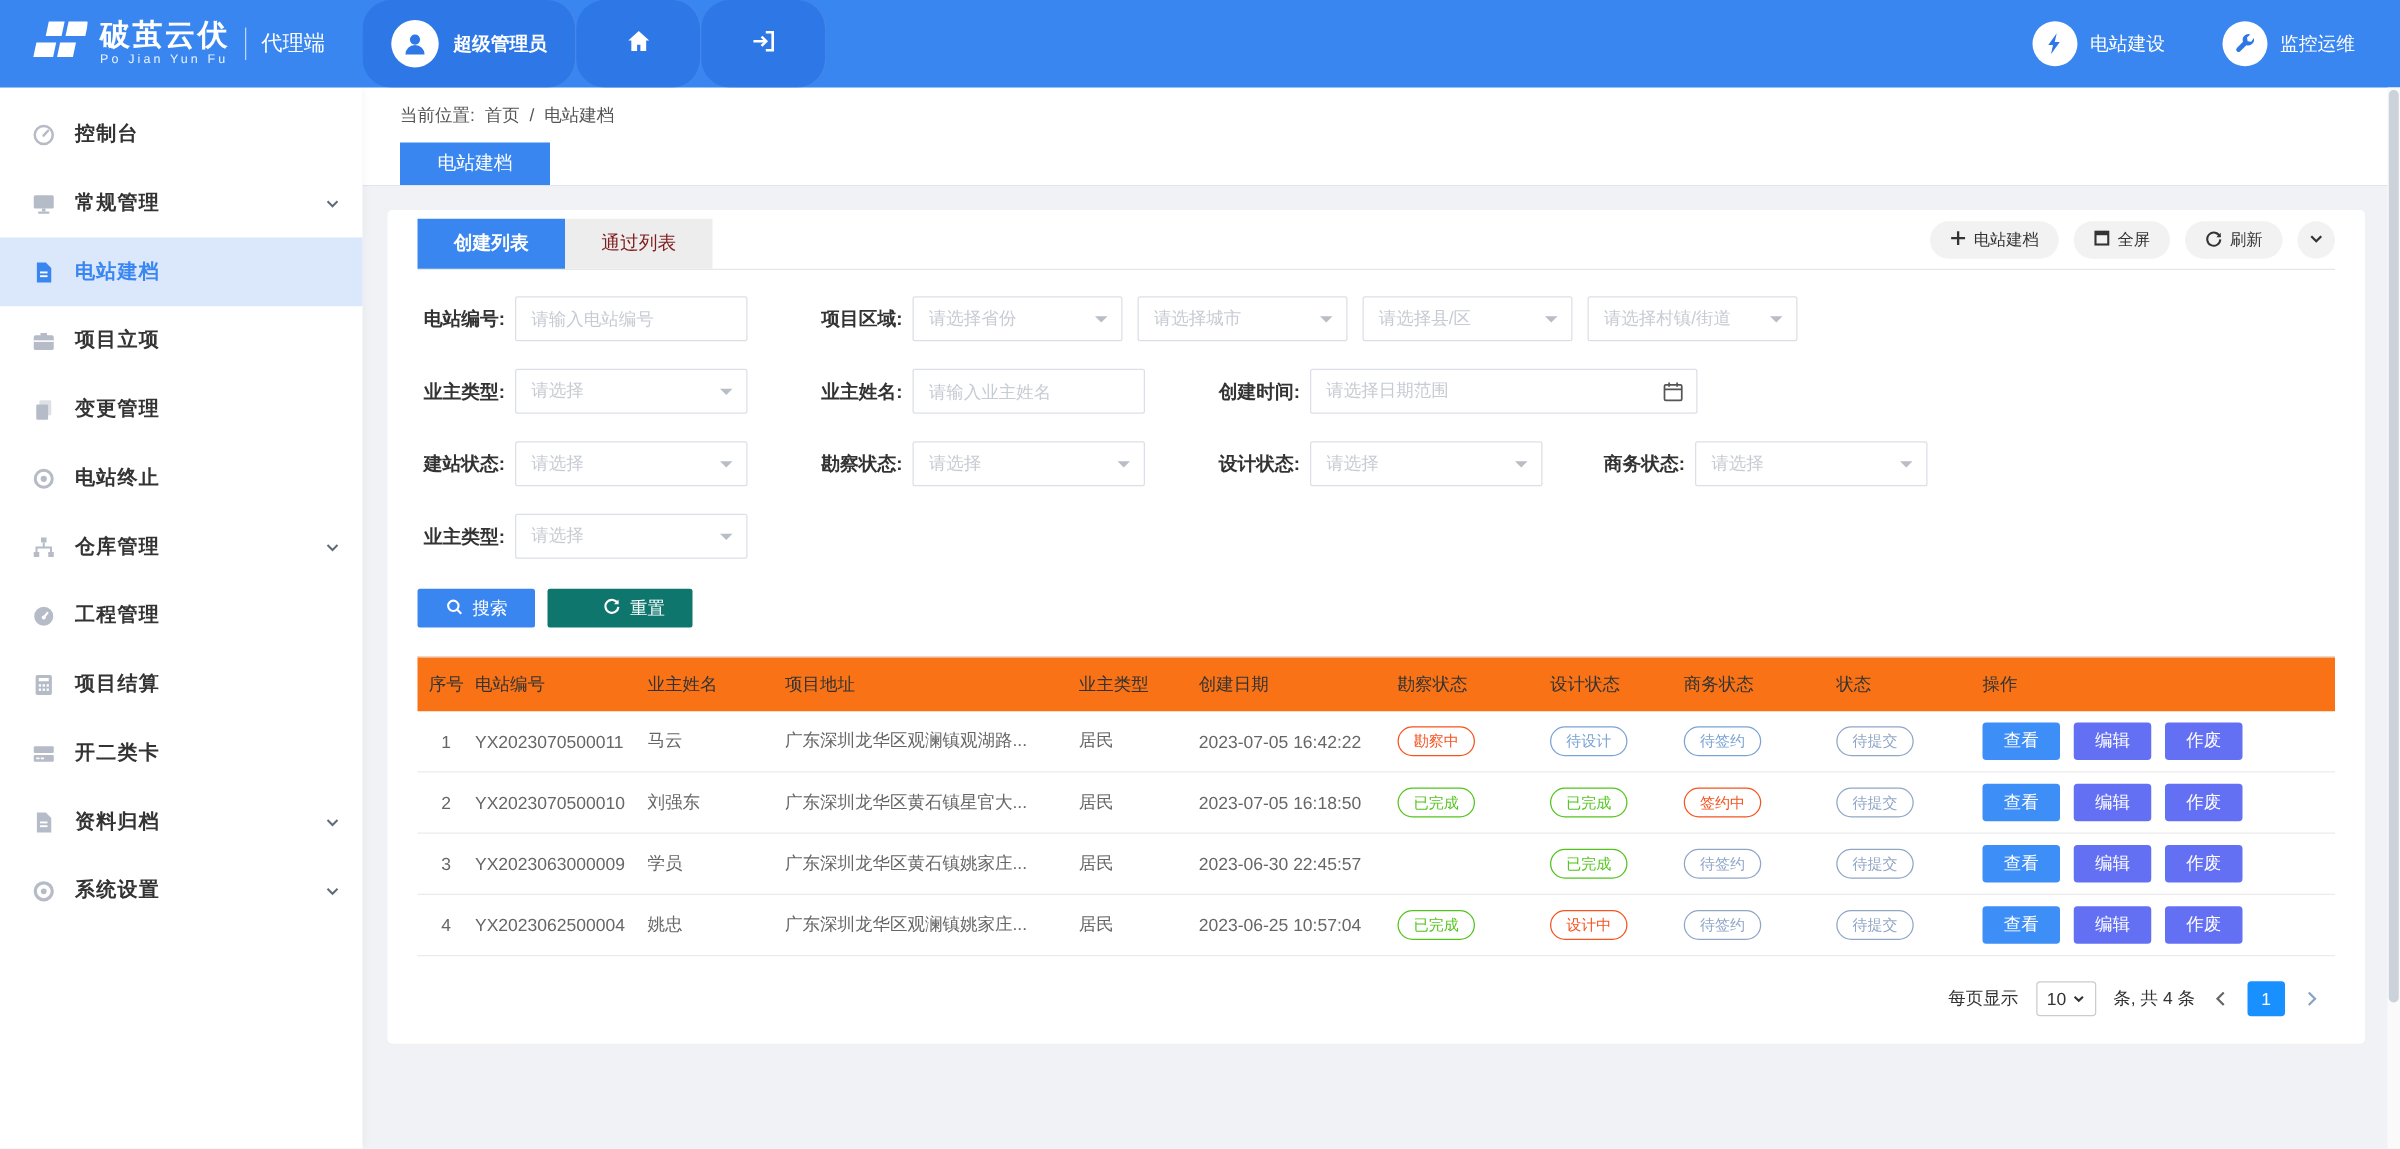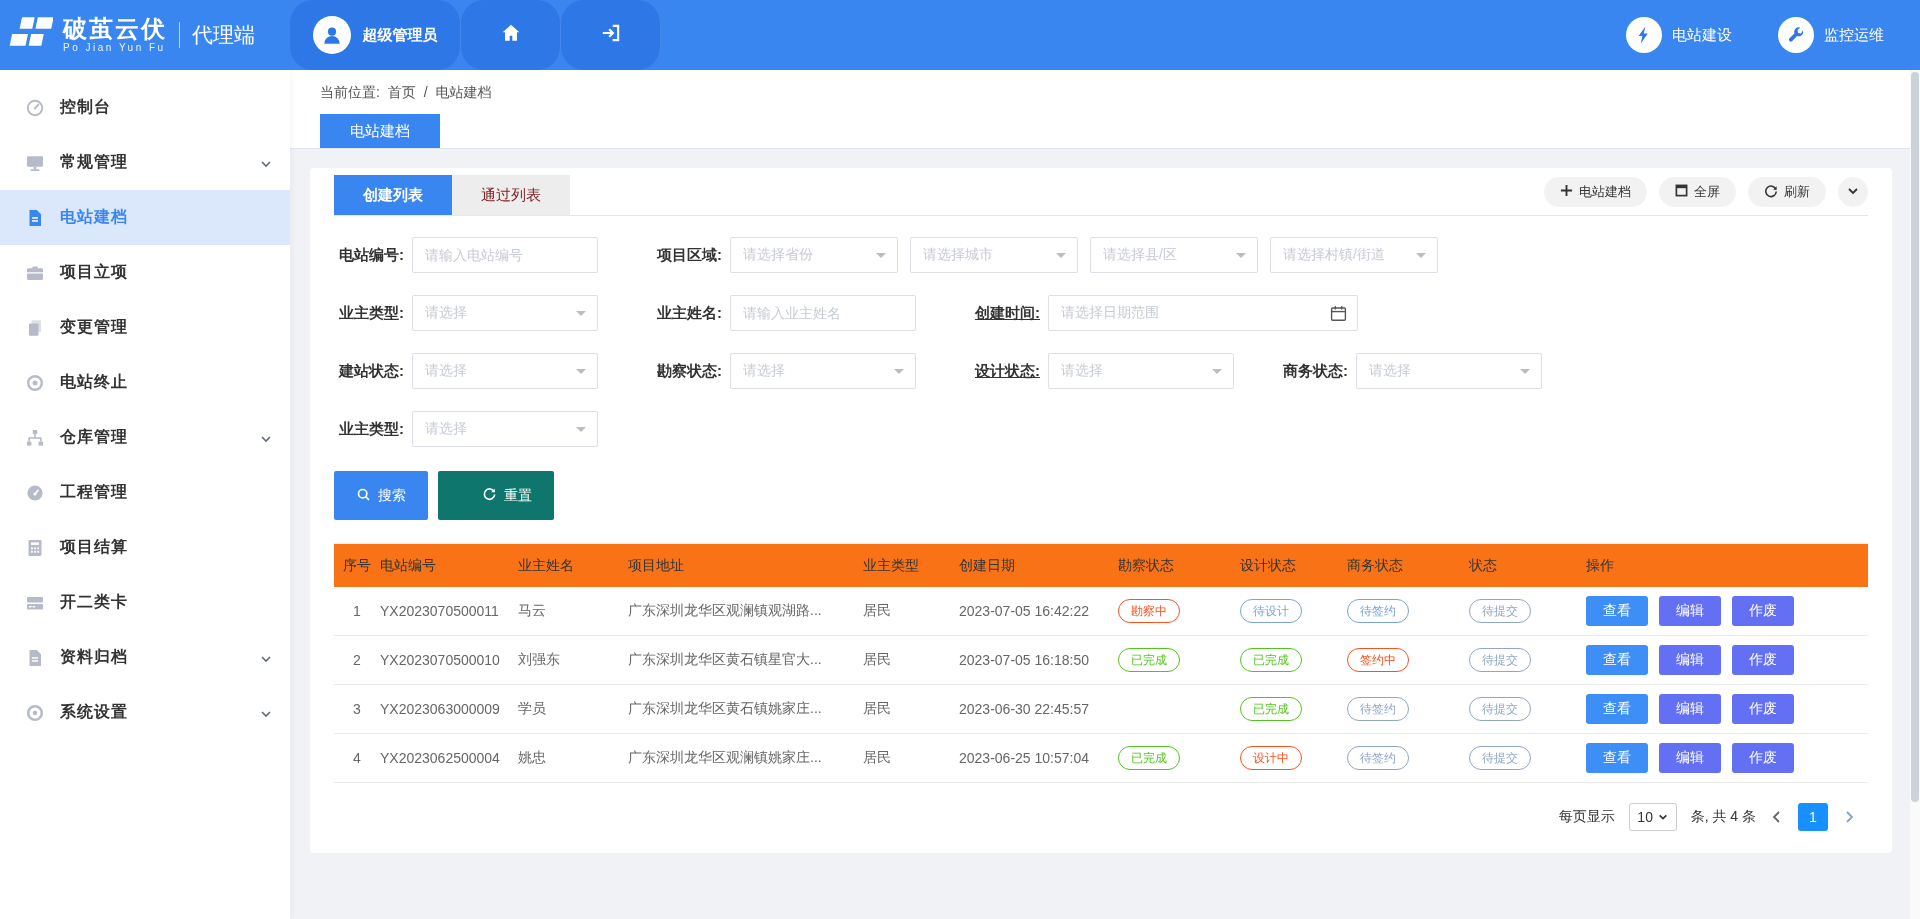--- a/index.html
+++ b/index.html
@@ -2,25 +2,25 @@
 <html><head>
 <meta charset="utf-8">
 <style>
   * { margin:0; padding:0; box-sizing:border-box; }
   html,body { width:1920px; height:919px; overflow:hidden; }
   body { font-family:"Liberation Sans","DejaVu Sans",sans-serif; background:#f0f2f5; color:#333; }
   .app { position:relative; width:1920px; height:919px; }
 
   
   .header { position:absolute; top:0; left:0; right:0; height:70px; background:#3a86f1; display:flex; align-items:stretch; z-index:5; }
-  .logo-block { width:290px; display:flex; align-items:center; padding-left:3px; }
+  .logo-block { width:290px; display:flex; align-items:center; padding-left:20px; }
   .logo-mark { margin-right:10px; flex:none; }
   .logo-text .t1 { color:#fff; font-size:24px; font-weight:bold; letter-spacing:2px; line-height:26px; }
   .logo-text .t2 { color:#eaf2ff; font-size:10px; letter-spacing:2.5px; line-height:12px; }
-  .portal { margin-left:12px; padding-left:12px; border-left:1px solid rgba(255,255,255,.65); color:#fff; font-size:21px; align-self:center; height:26px; line-height:26px; }
+  .portal { margin-left:12px; padding-left:12px; border-left:1px solid rgba(255,255,255,.65); color:#fff; font-size:17px; align-self:center; height:26px; line-height:26px; }
   .hseg { background:#2e77e6; display:flex; align-items:center; justify-content:center; border-right:1px solid rgba(255,255,255,.12); cursor:pointer;border-radius:23px; }
   .hseg.user { width:171px; gap:12px; }
   .hseg.sq { width:100px; }
   .avatar { width:38px; height:38px; border-radius:50%; background:#fff; display:flex; align-items:center; justify-content:center; overflow:hidden; }
   .uname { color:#fff; font-size:15px; font-weight:600; }
   .hright { margin-left:auto; display:flex; align-items:center; gap:46px; padding-right:36px; }
   .hlink { display:flex; align-items:center; gap:10px; cursor:pointer; }
   .hcircle { width:36px; height:36px; border-radius:50%; background:#fff; display:flex; align-items:center; justify-content:center; }
   .hlabel { color:#fff; font-size:15px; }
 
@@ -51,33 +51,33 @@
   .tab.active { background:#3a86f1; color:#fff; font-weight:600; }
   .toolbar { display:flex; align-items:center; gap:12px; margin-bottom:8px; }
   .tbtn { height:30px; border:none; border-radius:15px; background:#f2f2f2; color:#333; font-size:13px; display:flex; align-items:center; gap:6px; padding:0 16px; cursor:pointer; font-family:inherit; }
   .tbtn.round { width:30px; padding:0; justify-content:center; }
 
   
   .filters { margin-top:21px; }
   .f-row { display:flex; align-items:center; margin-bottom:22px; }
   .f-label { width:70px; text-align:right; margin-right:8px; font-size:15px; font-weight:600; color:#333; white-space:nowrap; flex:none; }
   .f-label.g2 { margin-left:46px; width:78px; }
-  .f-label.g3 { margin-left:46px; width:78px;text-decoration:underline; }
+  .f-label.g3 { margin-left:46px; width:78px; }
   .f-label.g4 { margin-left:38px; width:76px; }
   .txt, .sel { height:36px; border:1px solid #dcdfe6; border-radius:2px; background:#fff; font-size:14px; }
   .txt { width:186px; padding:0 12px; color:#333; outline:none; font-family:inherit; }
   .txt::placeholder { color:#c7cbd3; }
   .sel { width:186px; position:relative; display:flex; align-items:center; padding:0 26px 0 12px; color:#c7cbd3; cursor:pointer; }
   .sel::after { content:""; position:absolute; right:11px; top:15px; border:5px solid transparent; border-top-color:#b9bdc6; }
   .sel.region { width:168px; margin-right:12px; }
   .sel span { overflow:hidden; white-space:nowrap; }
   .date { width:310px; position:relative; display:flex; align-items:center; padding:0 34px 0 12px; height:36px; border:1px solid #dcdfe6; border-radius:2px; color:#c7cbd3; font-size:14px; cursor:pointer; }
   .date .cal { position:absolute; right:10px; top:9px; }
   .f-actions { display:flex; gap:10px; margin-top:24px; }
-  .btn { height:49px; border:none; border-radius:2px; color:#fff; font-size:14px; display:flex; align-items:center; gap:7px; padding:0 22px; cursor:pointer; font-family:inherit; }
+  .btn { height:31px; border:none; border-radius:2px; color:#fff; font-size:14px; display:flex; align-items:center; gap:7px; padding:0 22px; cursor:pointer; font-family:inherit; }
   .btn.search { background:#3a86f1; }
   .btn.reset { background:#0f766e;padding-left:44px; }
 
   
   .table { margin-top:23px; font-size:14px; }
   .t-head, .t-row { display:grid; grid-template-columns:46px 138px 110px 235px 96px 159px 122px 107px 122px 117px 1fr; align-items:center; }
   .t-head { background:#f97316; height:44px; color:#333; border-top:1px solid #ececec; }
   .t-row { height:49px; border-bottom:1px solid #ebebeb; color:#666; }
   .c-center { text-align:center; }
   .pill { display:inline-block; padding:3px 12px; border-radius:13px; font-size:12px; border:1px solid currentColor; line-height:16px; }

